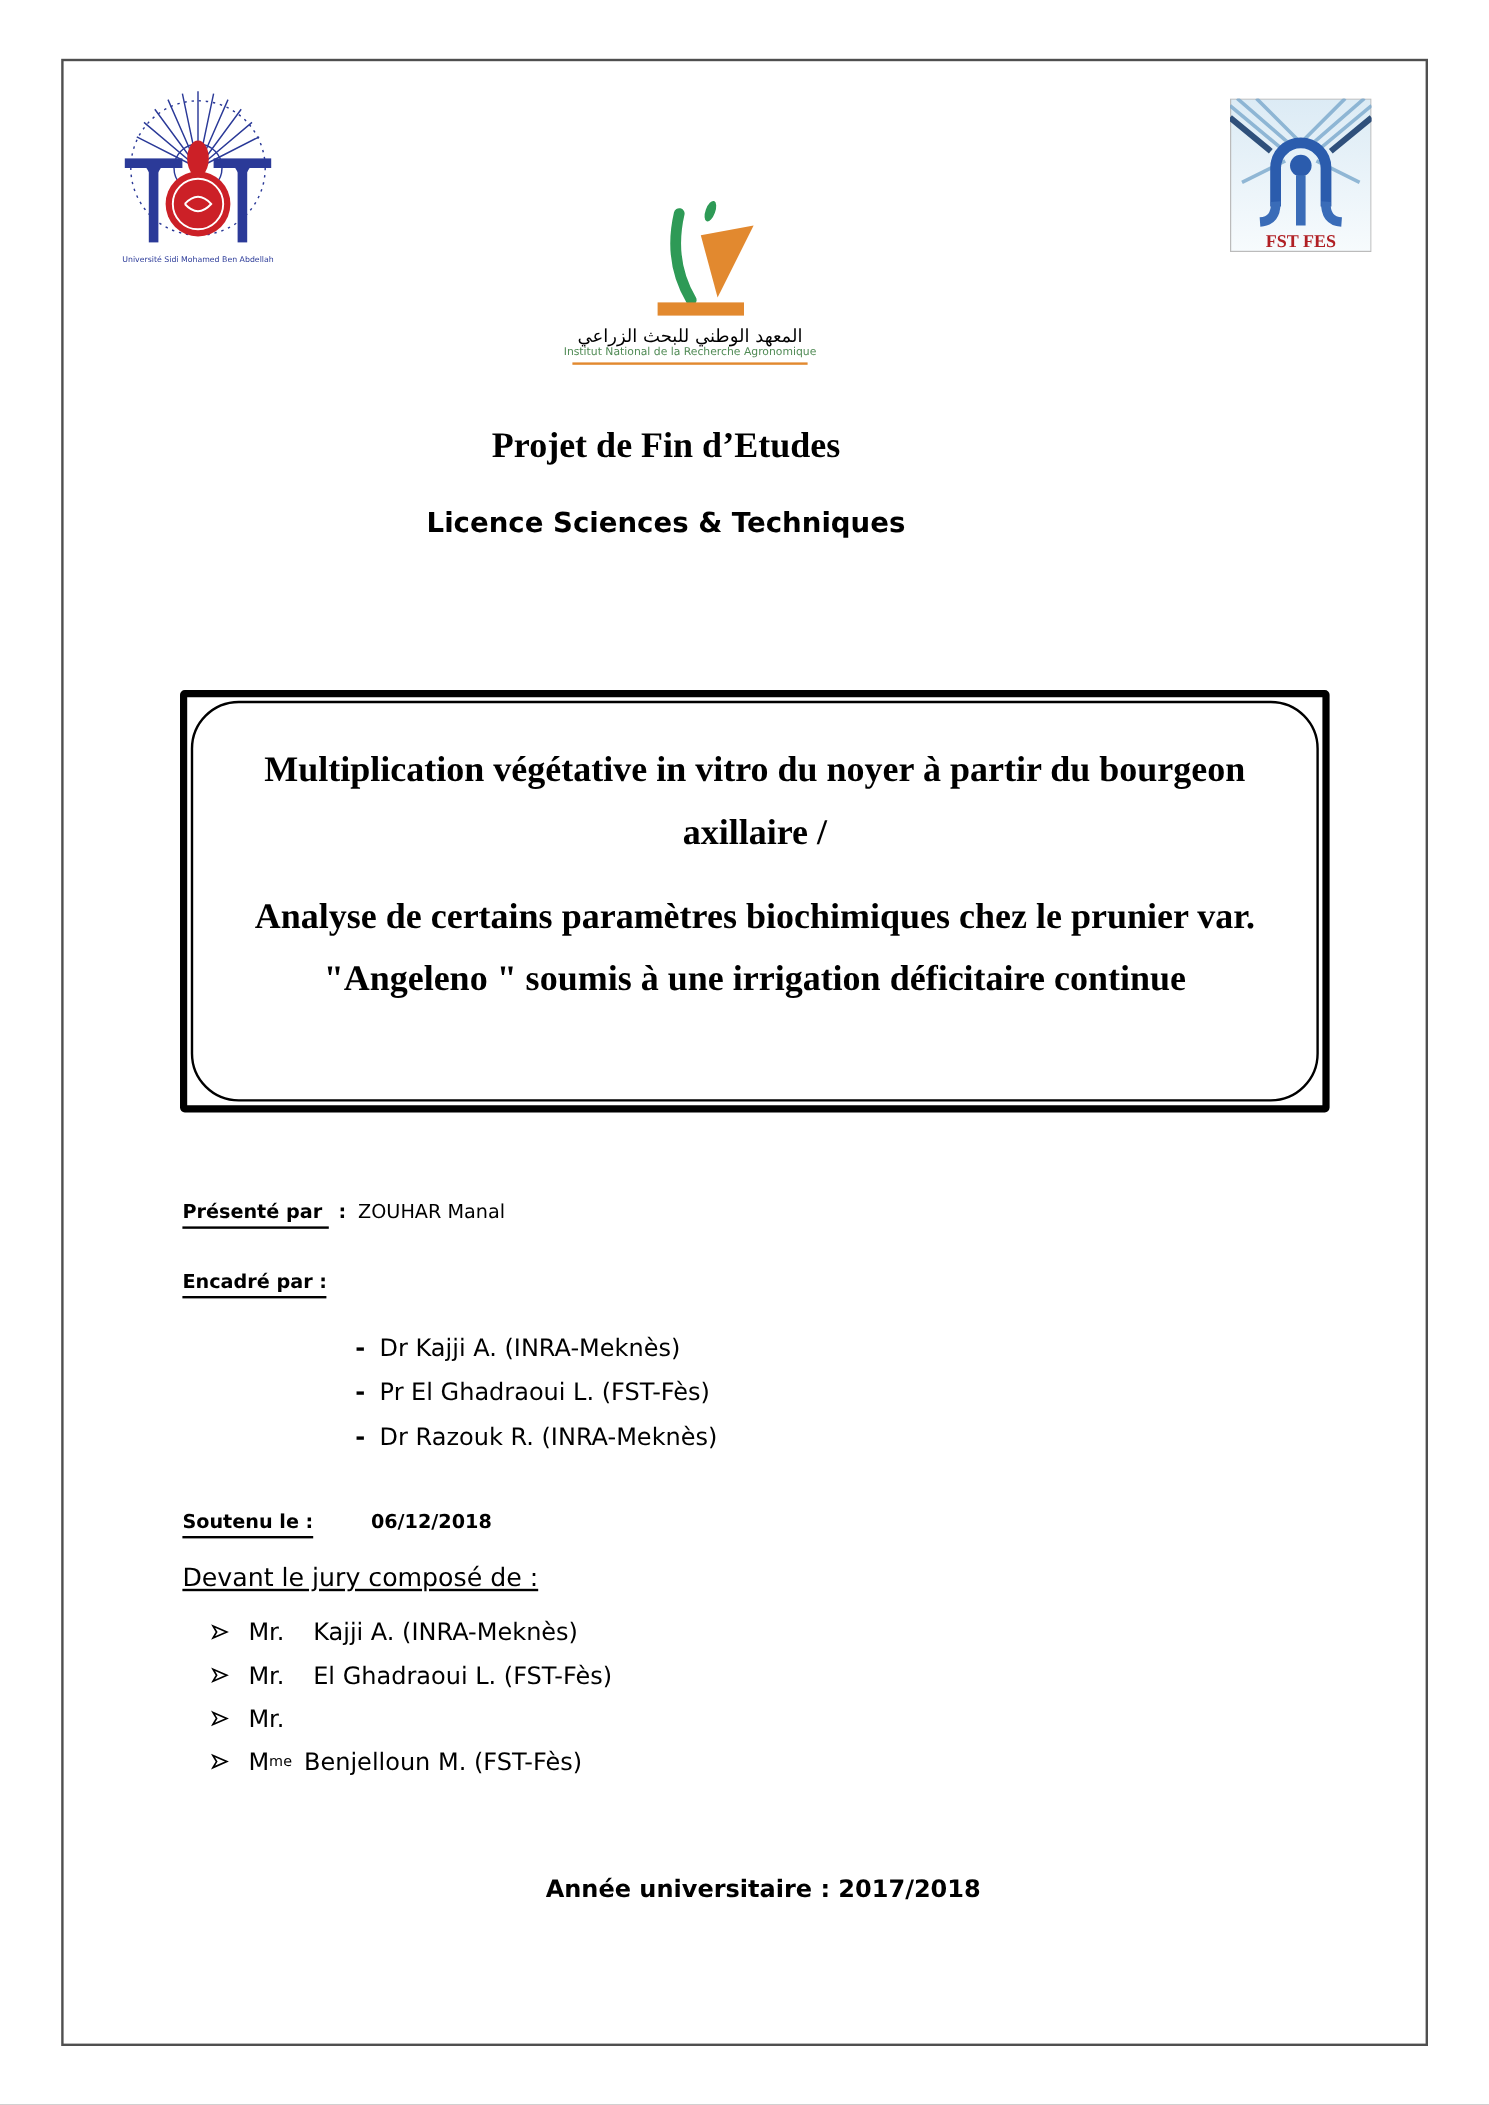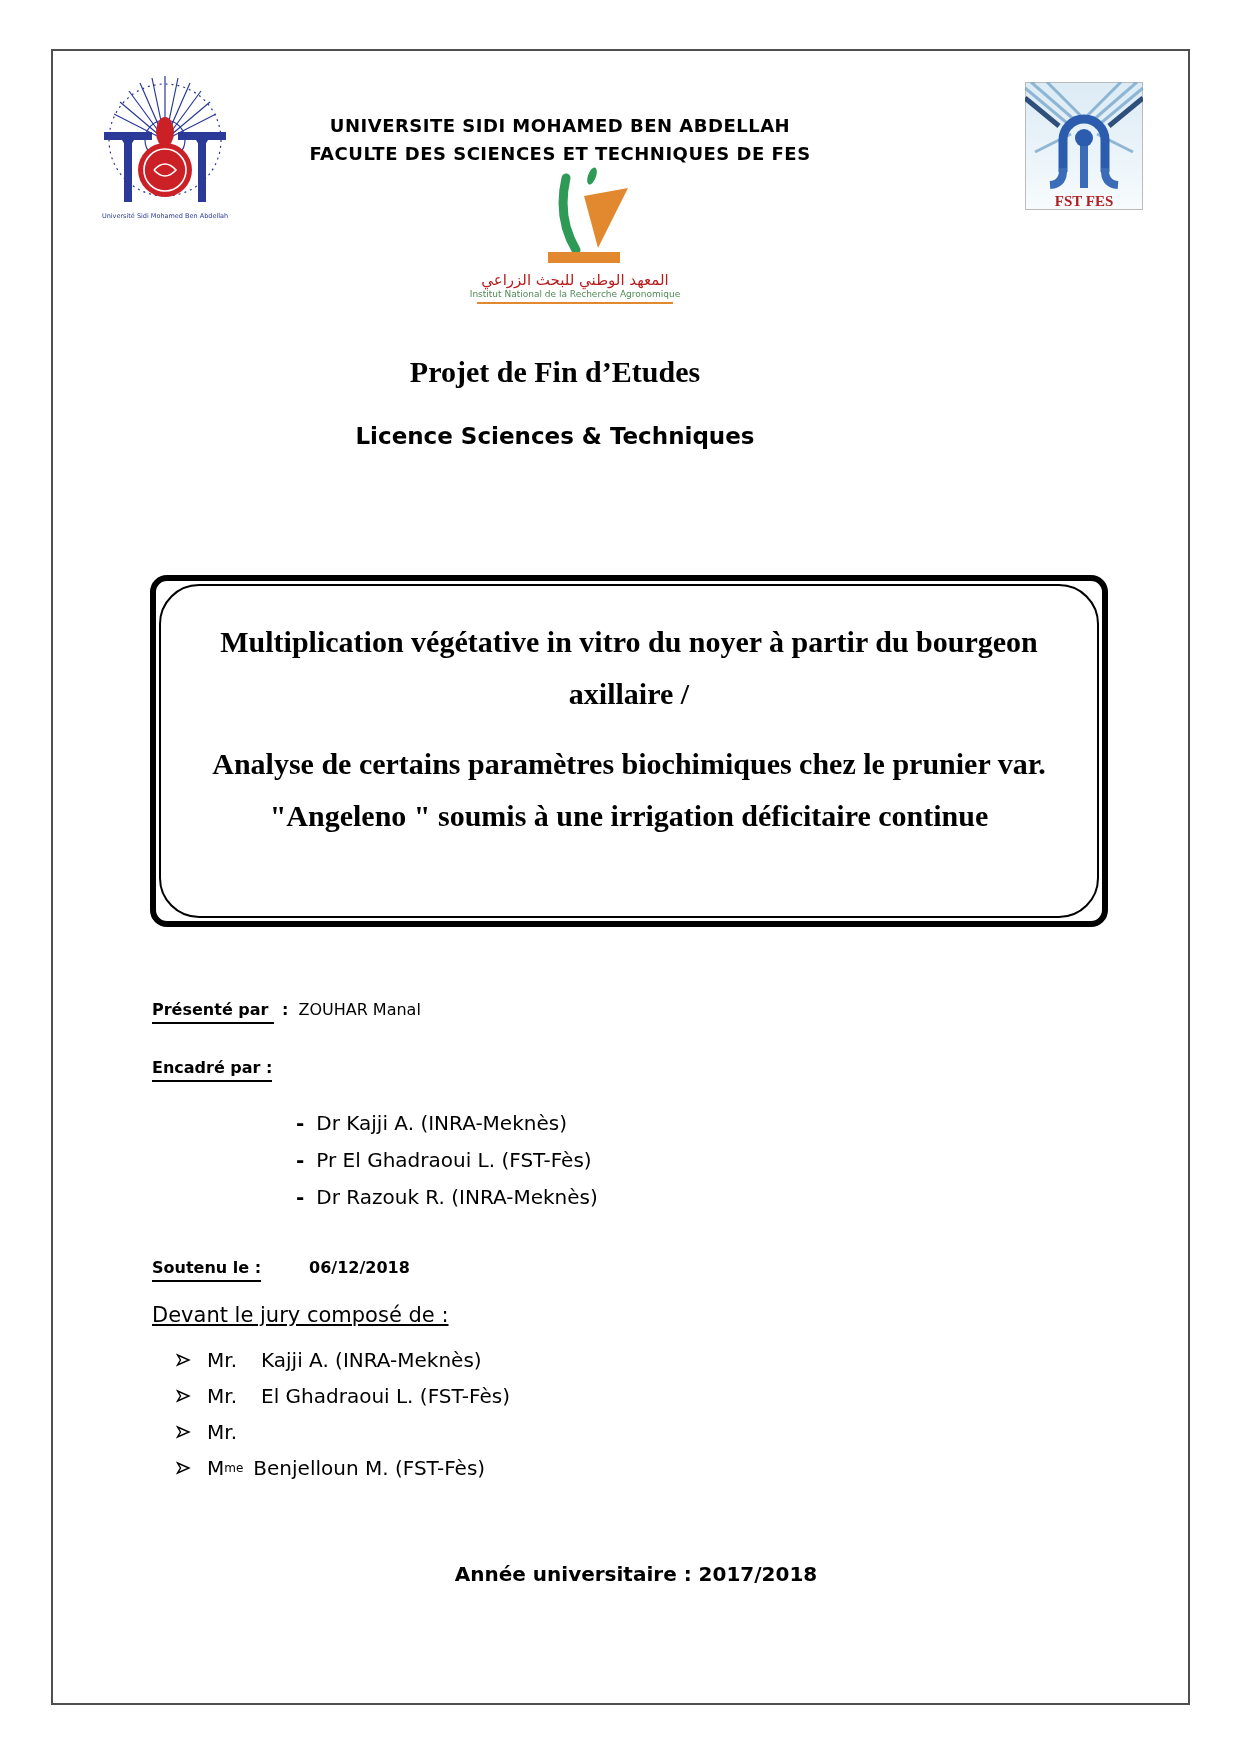--- a/index.html
+++ b/index.html
@@ -23,21 +23,21 @@
   .uni-logo { position: absolute; left: 98px; top: 70px; }
   .header-text {
     position: absolute; left: 240px; top: 112px; width: 640px;
     text-align: center; font-weight: bold;
     font-size: 18px; letter-spacing: 0.5px; line-height: 28px;
   }
   .fst-logo { position: absolute; left: 1025px; top: 82px; }
 
   
   .inra { position: absolute; left: 445px; top: 166px; width: 260px; text-align: center; }
-  .inra-arabic { font-size: 15px; color: #b91c1c; margin-top: 2px; line-height: 17px; }
+  .inra-arabic { font-size: 15px; color: #000000; margin-top: 2px; line-height: 17px; }
   .inra-french { font-size: 9px; color: #4f8a54; line-height: 11px; }
   .inra-rule { width: 196px; height: 0; border-top: 2px solid #e2892f; margin: 2px auto 0 auto; }
 
   
   .pfe {
     position: absolute; left: 235px; top: 355px; width: 640px;
     text-align: center; font-family: "Liberation Serif", "DejaVu Serif", serif;
     font-weight: bold; font-size: 30px;
   }
   .degree {
@@ -45,21 +45,21 @@
     text-align: center; font-weight: bold; font-size: 23px;
   }
   .program {
     position: absolute; left: 175px; top: 465px; width: 760px;
     text-align: center; font-weight: bold; font-size: 20px;
   }
 
   
   .title-box {
     position: absolute; left: 150px; top: 575px; width: 958px; height: 352px;
-    border: 6px solid #000; border-radius: 17px;
+    border: 6px solid #000; border-radius: 4px;
   }
   .title-box-inner {
     position: absolute; inset: 3px;
     border: 2px solid #000; border-radius: 40px;
     padding: 30px 40px 0 40px;
     text-align: center;
     font-family: "Liberation Serif", "DejaVu Serif", serif;
     font-weight: bold; font-size: 30px; line-height: 52px;
   }
   .title-part2 { margin-top: 18px; }
@@ -119,24 +119,20 @@
         <circle cx="67" cy="100" r="27"></circle>
       </g>
       <g stroke="#ffffff" fill="none" stroke-width="1.6">
         <circle cx="67" cy="100" r="21"></circle>
         <path d="M56 100 q11 -12 22 0 q-11 12 -22 0"></path>
       </g>
       <text x="67" y="148" text-anchor="middle" font-size="6.5" fill="#2b3a98">Université Sidi Mohamed Ben Abdellah</text>
     </svg>
   </div>
 
-  <div class="header-text">
-    <div>UNIVERSITE SIDI MOHAMED BEN ABDELLAH</div>
-    <div>FACULTE DES SCIENCES ET TECHNIQUES DE FES</div>
-  </div>
 
   <div class="fst-logo">
     <svg width="118" height="128" viewBox="0 0 118 128">
       <defs>
         <linearGradient id="fstbg" x1="0" y1="0" x2="0" y2="1">
           <stop offset="0" stop-color="#dcebf5"></stop>
           <stop offset="1" stop-color="#f7fbfd"></stop>
         </linearGradient>
       </defs>
       <rect x="0.5" y="0.5" width="117" height="127" fill="url(#fstbg)" stroke="#bbb"></rect>

